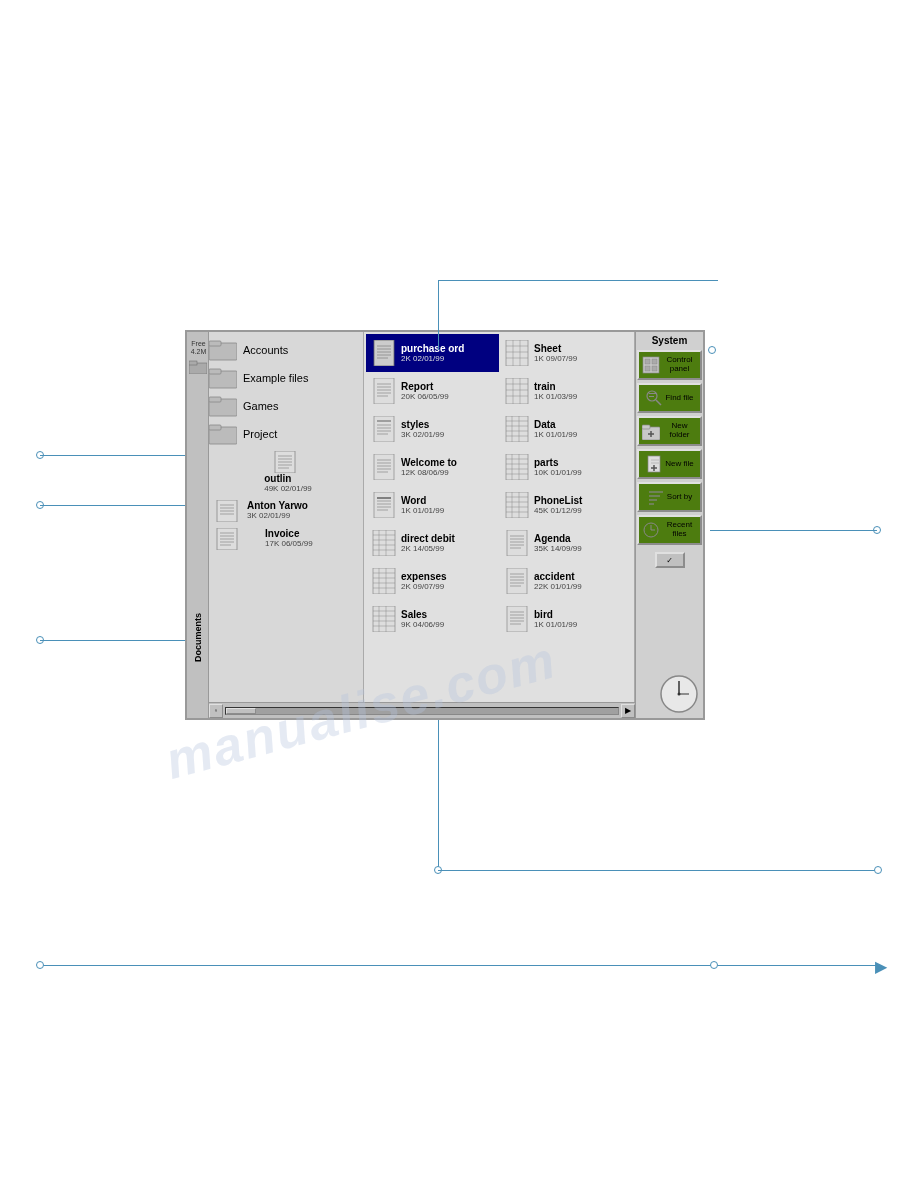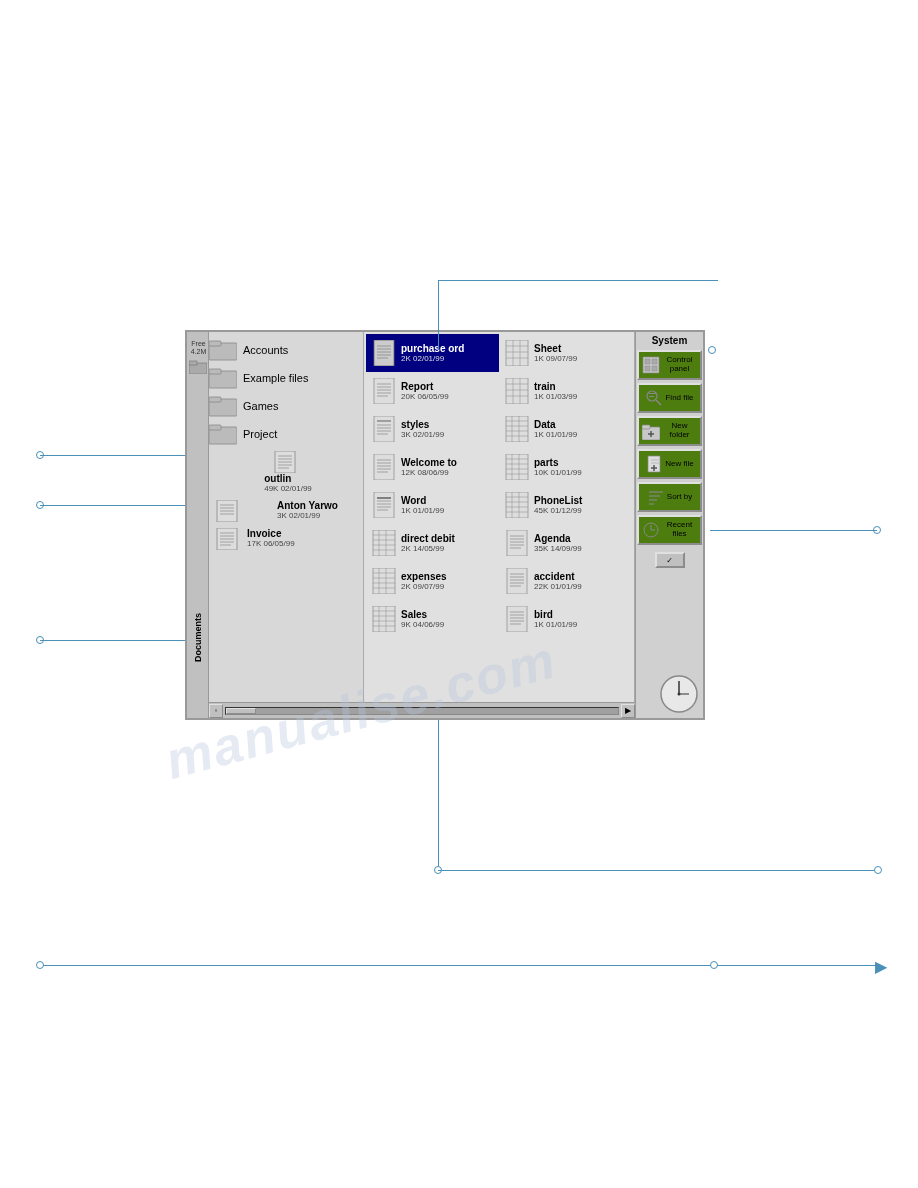--- a/index.html
+++ b/index.html
@@ -345,34 +345,34 @@
           <line x1="7" y1="8" x2="21" y2="8" stroke="#888" stroke-width="0.7"></line>
           <line x1="7" y1="11" x2="21" y2="11" stroke="#888" stroke-width="0.7"></line>
           <line x1="7" y1="14" x2="21" y2="14" stroke="#888" stroke-width="0.7"></line>
           <line x1="7" y1="17" x2="18" y2="17" stroke="#888" stroke-width="0.7"></line>
         </svg>
         <div class="file-info">
           <span class="file-name">outlin</span>
           <span class="file-meta">49K 02/01/99</span>
         </div>
       </div>
-      <div class="folder-item" style="padding-left:4px;gap:30px;">
+      <div class="folder-item" style="padding-left:4px;">
         <svg class="folder-icon" viewBox="0 0 28 22">
           <rect x="4" y="0" width="20" height="22" fill="#ddd" stroke="#888" stroke-width="0.8"></rect>
           <line x1="7" y1="5" x2="21" y2="5" stroke="#888" stroke-width="0.7"></line>
           <line x1="7" y1="8" x2="21" y2="8" stroke="#888" stroke-width="0.7"></line>
           <line x1="7" y1="11" x2="21" y2="11" stroke="#888" stroke-width="0.7"></line>
           <line x1="7" y1="14" x2="21" y2="14" stroke="#888" stroke-width="0.7"></line>
         </svg>
         <div class="file-info">
           <span class="file-name">Anton Yarwo</span>
           <span class="file-meta">3K 02/01/99</span>
         </div>
       </div>
-      <div class="folder-item" style="padding-left:4px;">
+      <div class="folder-item" style="padding-left:4px;gap:18px;">
         <svg class="folder-icon" viewBox="0 0 28 22">
           <rect x="4" y="0" width="20" height="22" fill="#ddd" stroke="#888" stroke-width="0.8"></rect>
           <line x1="7" y1="5" x2="21" y2="5" stroke="#888" stroke-width="0.7"></line>
           <line x1="7" y1="8" x2="21" y2="8" stroke="#888" stroke-width="0.7"></line>
           <line x1="7" y1="11" x2="21" y2="11" stroke="#888" stroke-width="0.7"></line>
           <line x1="7" y1="14" x2="21" y2="14" stroke="#888" stroke-width="0.7"></line>
           <line x1="7" y1="17" x2="18" y2="17" stroke="#888" stroke-width="0.7"></line>
         </svg>
         <div class="file-info">
           <span class="file-name">Invoice</span>

